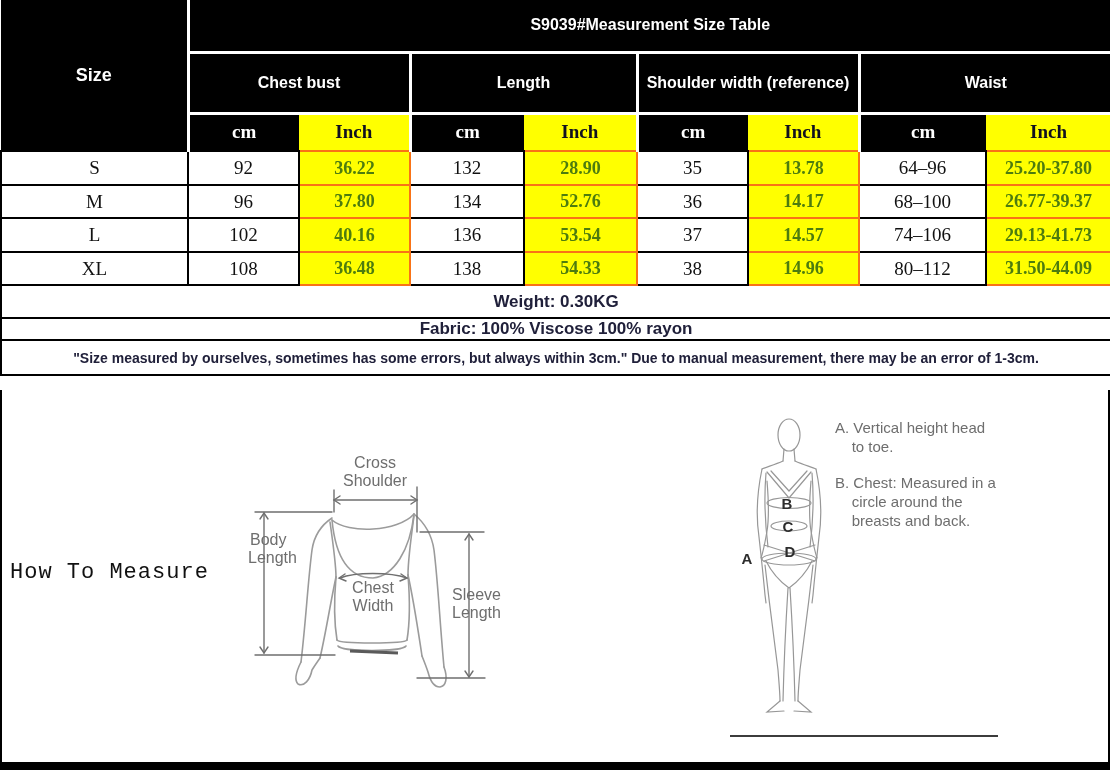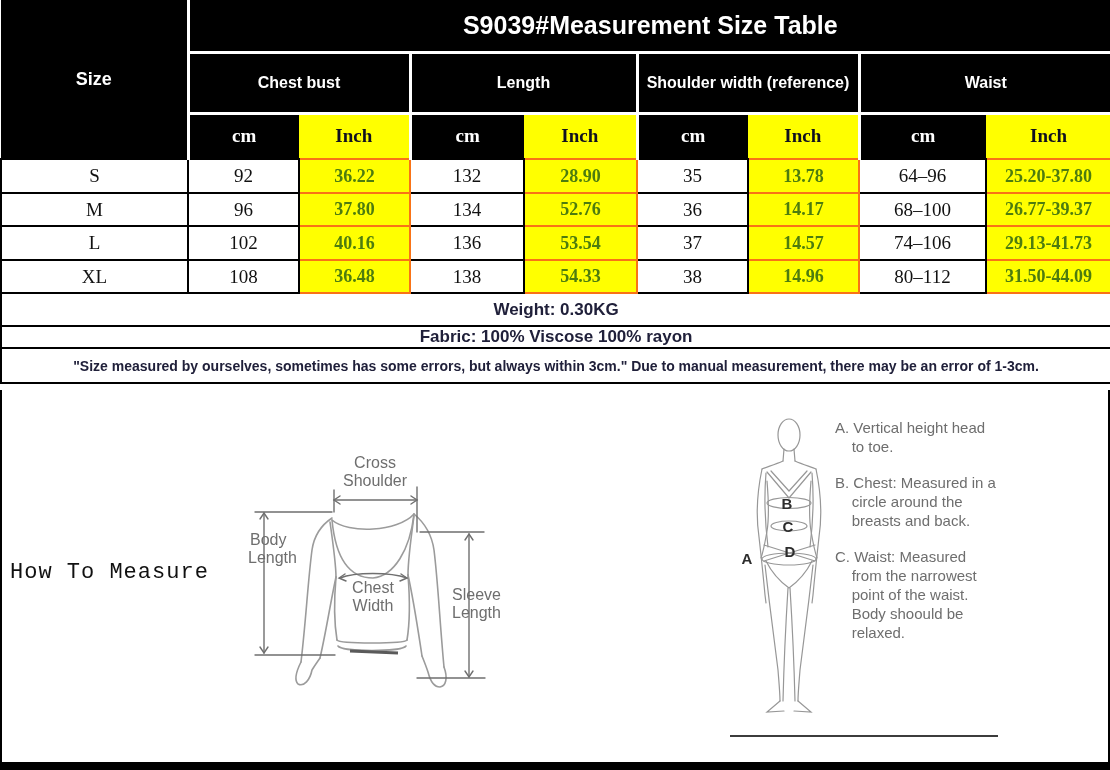--- a/index.html
+++ b/index.html
@@ -3,21 +3,21 @@
 <meta charset="utf-8">
 <style>
   html,body{margin:0;padding:0;background:#fff;}
   .page{position:relative;width:1110px;height:770px;background:#fff;overflow:hidden;
         font-family:"Liberation Sans",sans-serif;}
   
   table.size-table{border-collapse:collapse;table-layout:fixed;width:1110px;}
   table.size-table td{padding:0;text-align:center;vertical-align:middle;overflow:hidden;}
   .k{background:var(--black,#000);color:#fff;}
   .corner{border:none;border-right:3px solid #fff;font-size:18px;font-weight:bold;}
-  .title-cell{border:none;border-bottom:3px solid #fff;font-size:25px;font-weight:bold;}
+  .title-cell{border:none;border-bottom:3px solid #fff;font-size:16px;font-weight:bold;}
   .grp{border:3px solid #fff;border-top:none;font-size:16px;font-weight:bold;}
   .grp.last{border-right:none;}
   .subcm{background:var(--black,#000);color:#fff;border:3px solid #fff;border-top:none;
          border-right:none;border-bottom:none;
          font-family:"Liberation Serif",serif;font-size:19px;font-weight:bold;}
   .subin{background:var(--yellow,#ffff00);color:#101020;border:none;border-right:3px solid #fff;
          font-family:"Liberation Serif",serif;font-size:19px;font-weight:bold;}
   .subin.last{border-right:none;}
   td.val,td.size-cell{border:2px solid #000;background:#fff;
         font-family:"Liberation Serif",serif;font-size:19px;color:#111;}
@@ -66,21 +66,21 @@
         <tr style="height:52px">
       <td class="k corner" rowspan="3">Size</td>
       <td class="k title-cell" colspan="8">S9039#Measurement Size Table</td>
     </tr>
     <tr style="height:61px">
       <td class="k grp" colspan="2">Chest bust</td>
       <td class="k grp" colspan="2">Length</td>
       <td class="k grp" colspan="2">Shoulder width (reference)</td>
       <td class="k grp last" colspan="2">Waist</td>
     </tr>
-    <tr style="height:46px">
+    <tr style="height:38px">
       <td class="subcm">cm</td>
       <td class="subin">Inch</td>
       <td class="subcm">cm</td>
       <td class="subin">Inch</td>
       <td class="subcm">cm</td>
       <td class="subin">Inch</td>
       <td class="subcm">cm</td>
       <td class="subin last">Inch</td>
     </tr>
     <tr style="height:34px">
@@ -221,24 +221,19 @@
       <text class="fig-label" x="70" y="152" text-anchor="middle">D</text>
       <text class="fig-label" x="27" y="159" text-anchor="middle">A</text>
     </svg>
 
     <div class="annotations">
       <div class="ann">A. Vertical height head
     to toe.</div>
       <div class="ann">B. Chest: Measured in a
     circle around the
     breasts and back.</div>
-      <div class="ann">C. Waist: Measured
-    from the narrowest
-    point of the waist.
-    Body shoould be
-    relaxed.</div>
     </div>
 
     <div class="underline"></div>
   </div>
 
   <div class="bottom-bar"></div>
 </div>
 
 </body></html>

